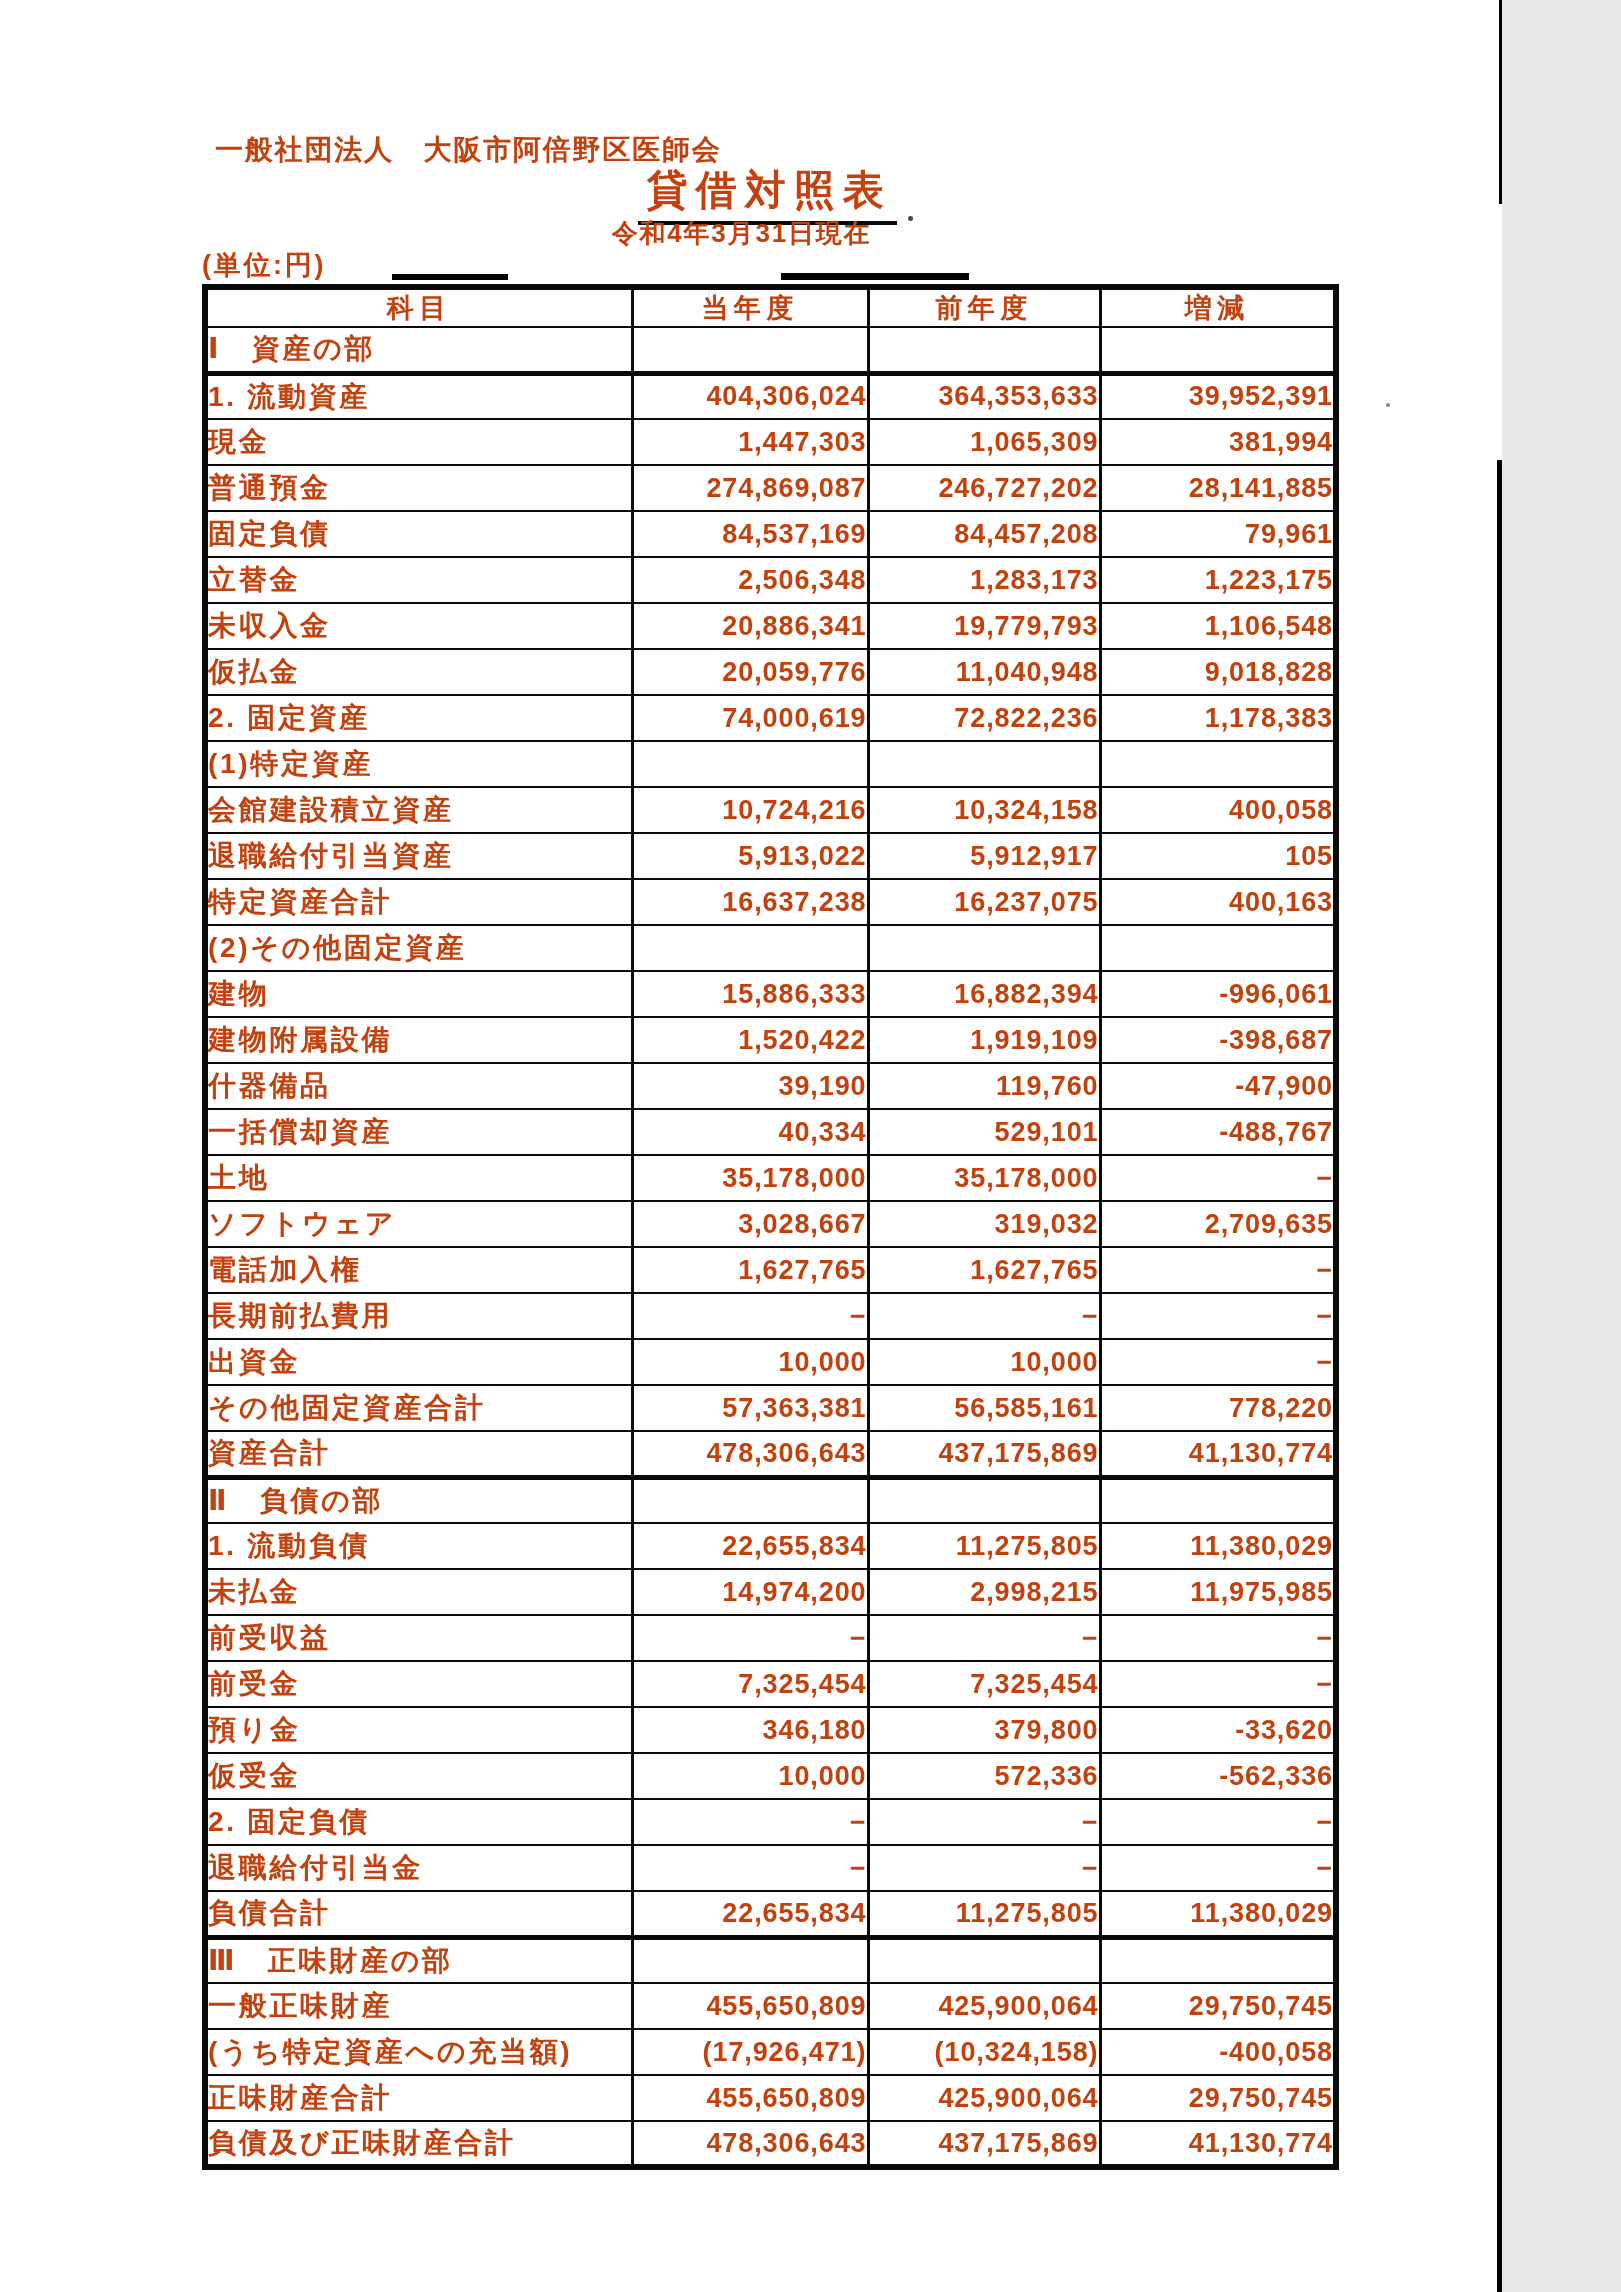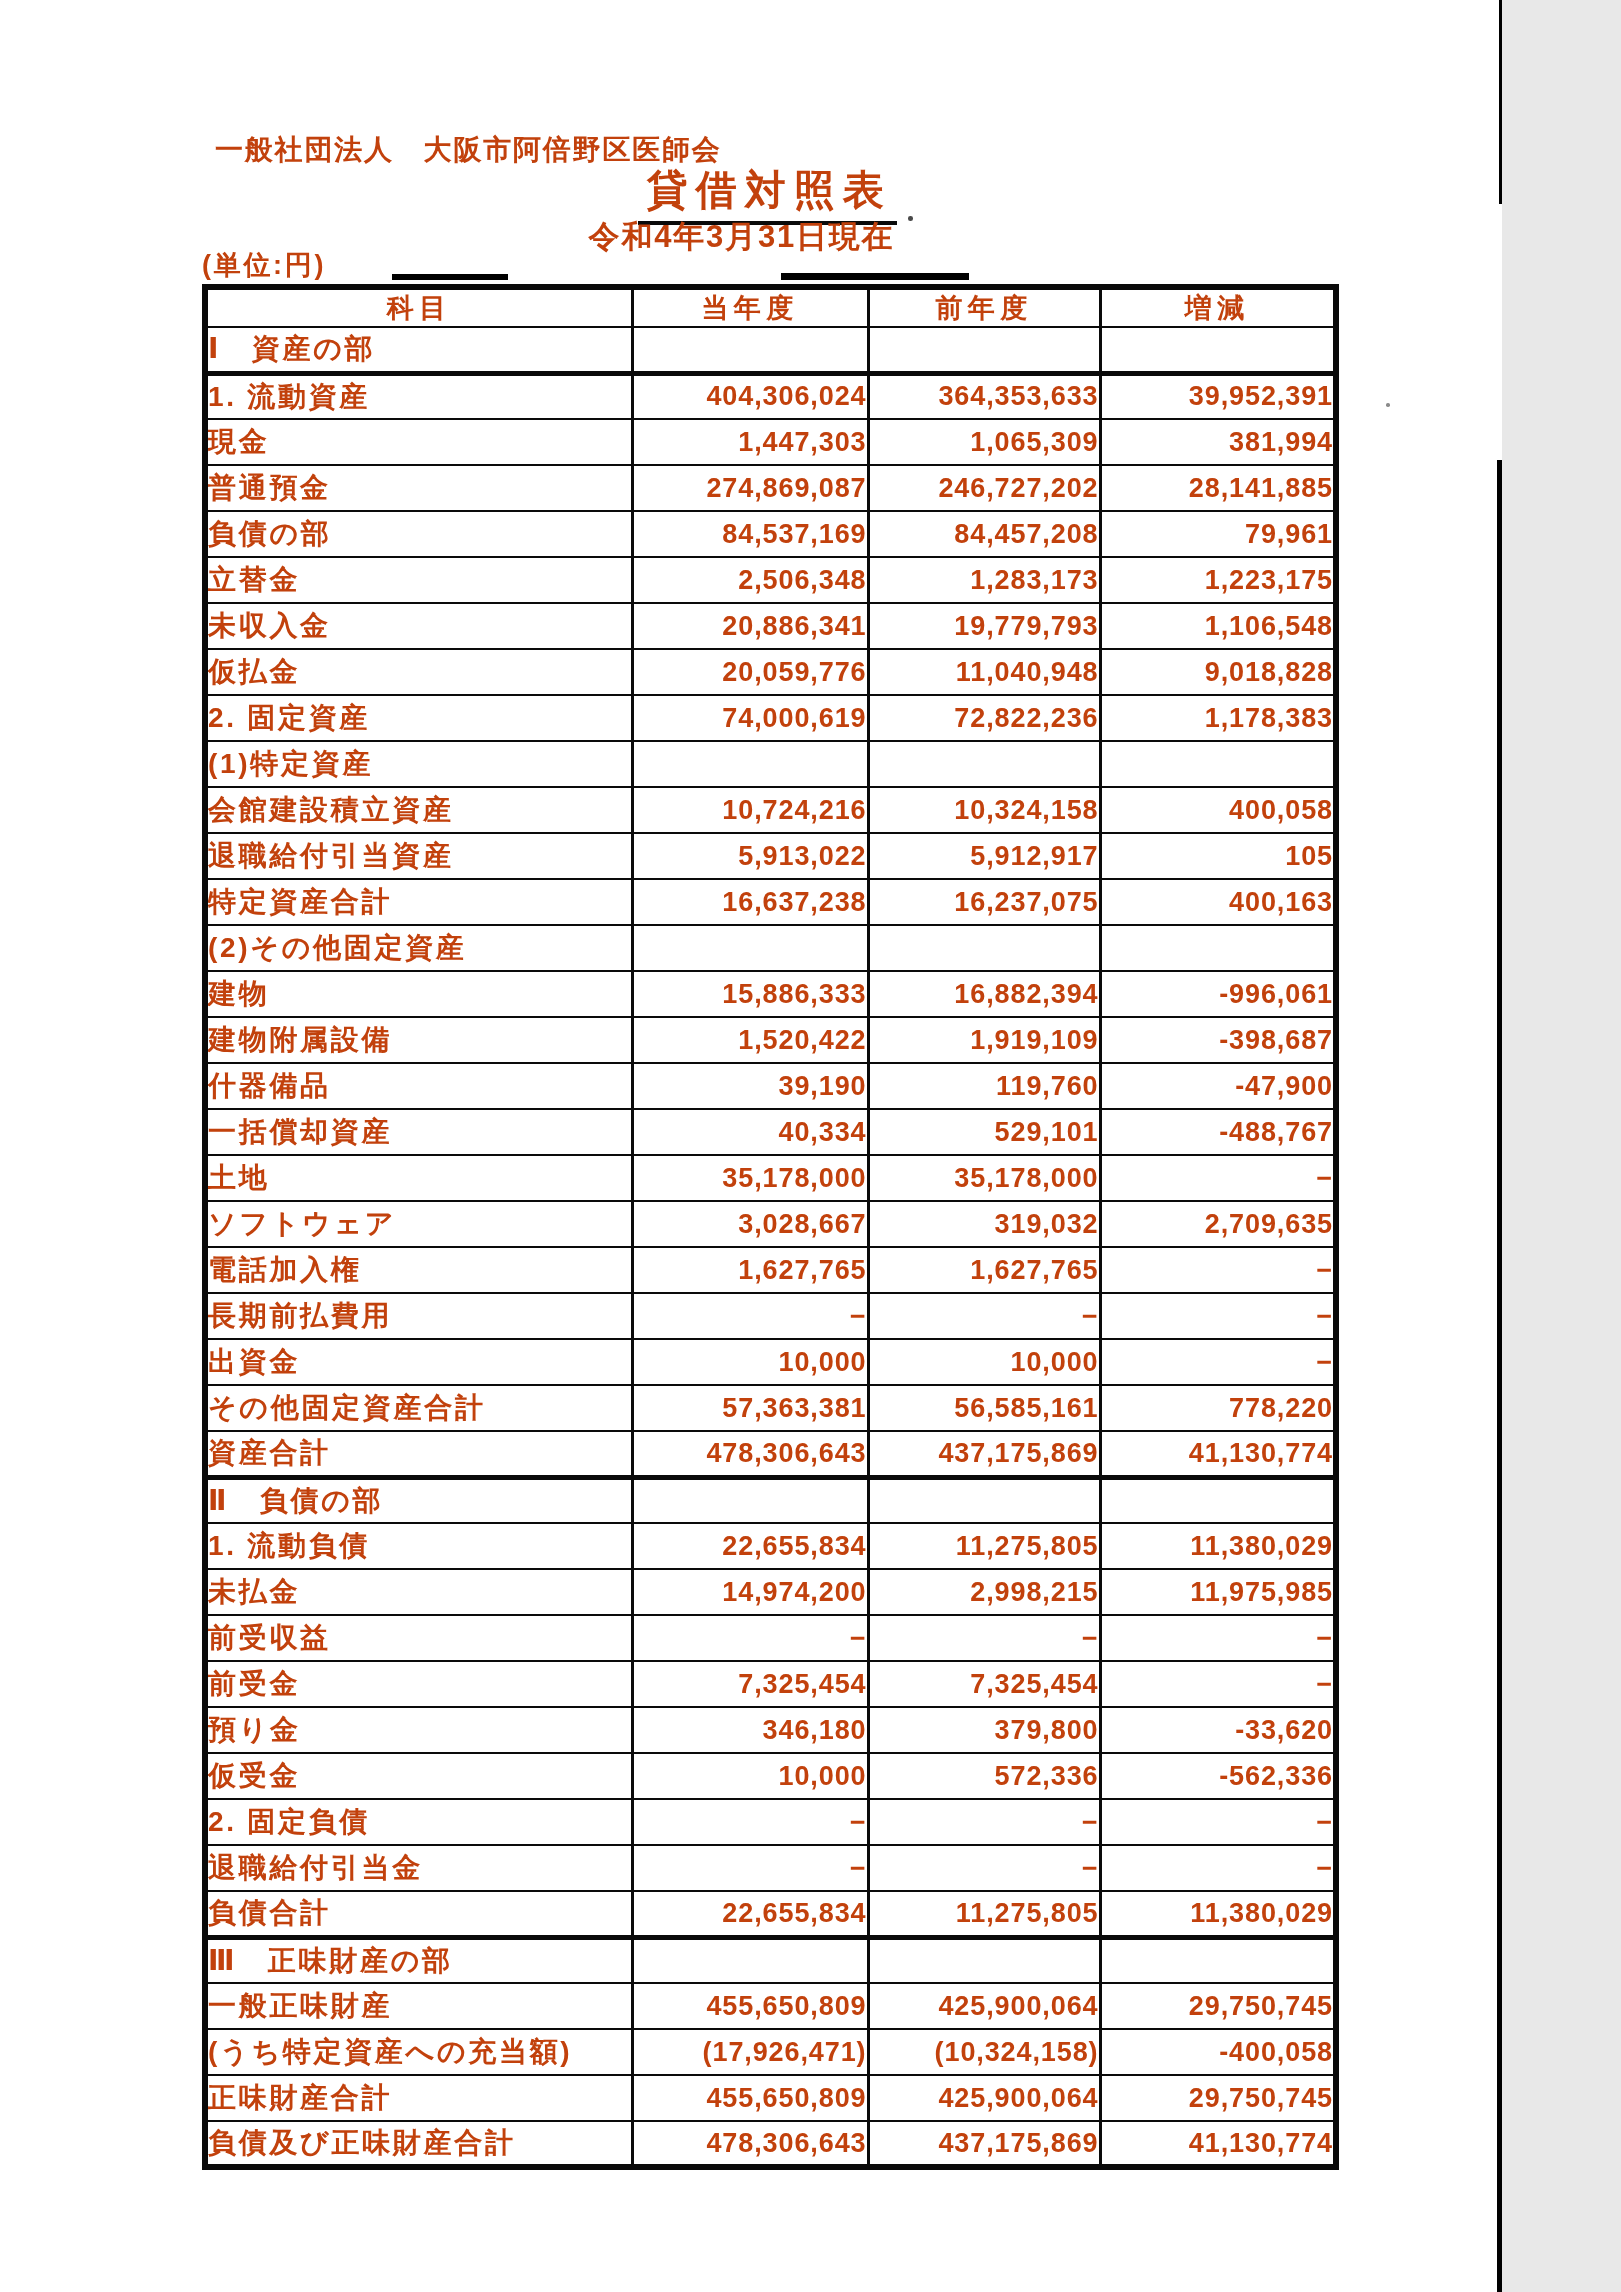--- a/index.html
+++ b/index.html
@@ -23,21 +23,21 @@
   }
   .doc-title{
     display:inline-block;
     font-size:41px;font-weight:700;letter-spacing:8px;
     border-bottom:4.5px solid #0a0a0a;
     padding:0 5.4px 2.7px 9px;
   }
   .subtitle{
     position:absolute;left:176px;top:216px;width:1131px;
     text-align:center;
-    font-size:31px;font-weight:700;letter-spacing:1.8px;
+    font-size:26px;font-weight:700;letter-spacing:1.8px;
   }
   .unit-label{
     position:absolute;left:202px;top:247px;width:1122px;
     font-size:27px;font-weight:700;letter-spacing:2.7px;
   }
   
   table.bs{
     position:absolute;left:202px;top:284px;
     width:1131px;
     table-layout:fixed;
@@ -138,21 +138,21 @@
           <td class="num">1,065,309</td>
           <td class="num">381,994</td>
         </tr>
         <tr>
           <td class="acct lv-3">普通預金</td>
           <td class="num">274,869,087</td>
           <td class="num">246,727,202</td>
           <td class="num">28,141,885</td>
         </tr>
         <tr>
-          <td class="acct lv-3">負債の部</td>
+          <td class="acct lv-3">固定負債</td>
           <td class="num">84,537,169</td>
           <td class="num">84,457,208</td>
           <td class="num">79,961</td>
         </tr>
         <tr>
           <td class="acct lv-3">立替金</td>
           <td class="num">2,506,348</td>
           <td class="num">1,283,173</td>
           <td class="num">1,223,175</td>
         </tr>

